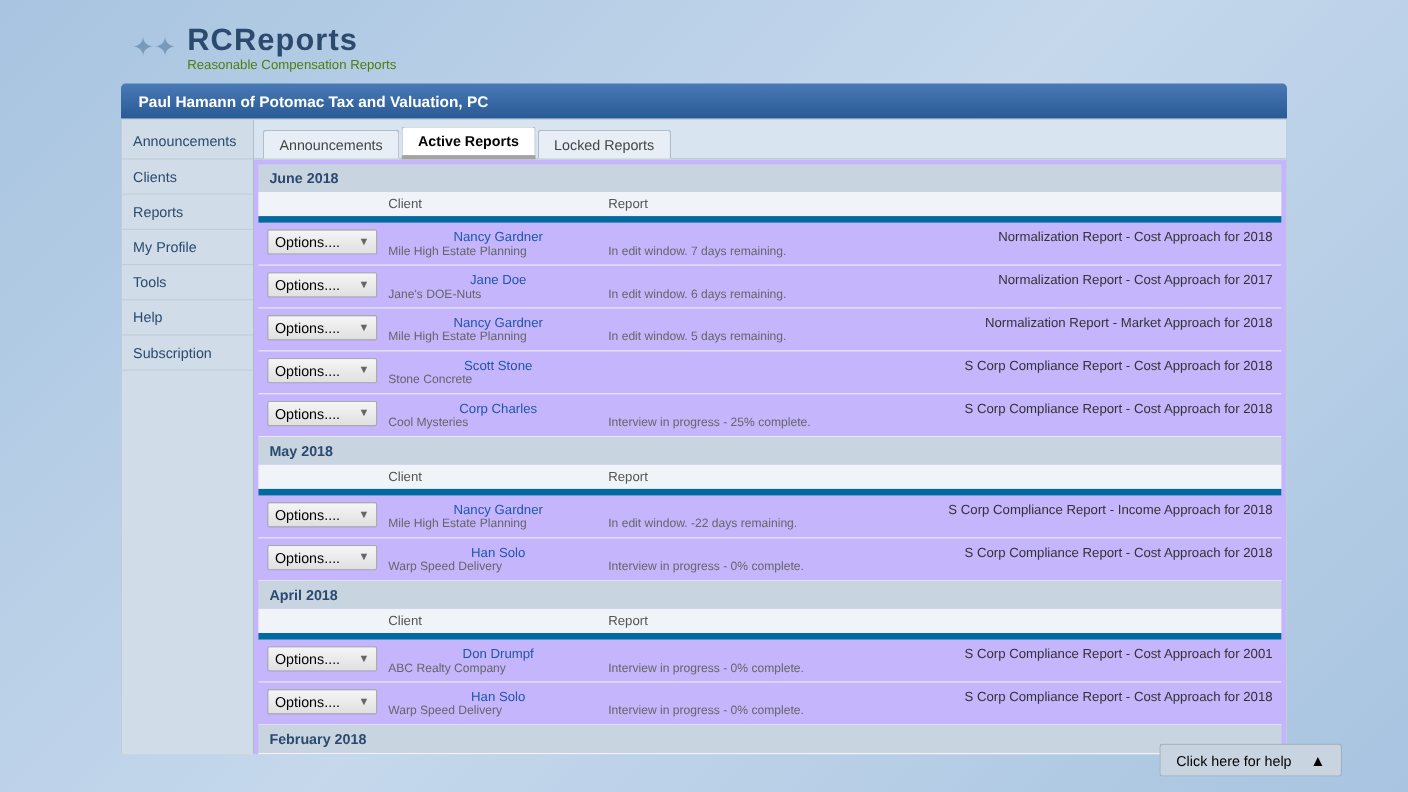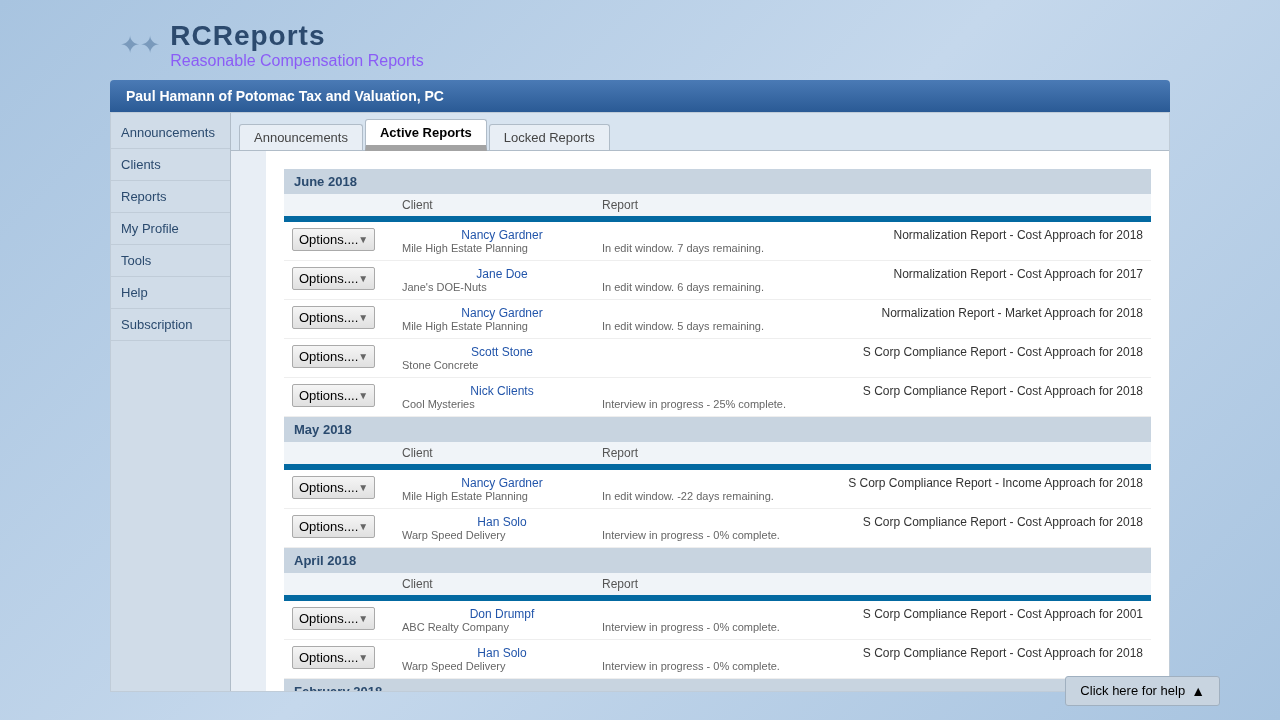--- a/index.html
+++ b/index.html
@@ -4,73 +4,73 @@
   <style>
     * { box-sizing: border-box; margin: 0; padding: 0; font-family: Arial, sans-serif; font-size: 13px; }
     body { background: linear-gradient(135deg, #a8c4e0 0%, #c5d8ec 50%, #a8c4e0 100%); min-height: 720px; }
 
     .app-container { width: 1060px; margin: 0 auto; padding-top: 10px; }
 
     
     .header { display: flex; align-items: center; padding: 10px 0 10px 10px; }
     .logo-area { display: flex; align-items: center; gap: 10px; }
     .logo-title { font-size: 28px; color: #2c4a6e; font-weight: bold; letter-spacing: 1px; }
-    .logo-subtitle { font-size: 16px; color: #8b5cf6; }
+    .logo-subtitle { font-size: 12px; color: #4d7c0f; }
 
     
     .title-bar { background: linear-gradient(to bottom, #4a7ab5, #2a5a95); color: white; padding: 8px 16px; border-radius: 4px 4px 0 0; font-size: 14px; font-weight: bold; }
 
     
     .main-layout { display: flex; background: #e8eef5; border: 1px solid #c0ccd8; }
 
     
     .sidebar { width: 120px; background: #d0dce8; border-right: 1px solid #b0bcc8; padding-top: 4px; flex-shrink: 0; }
     .sidebar-item { padding: 8px 10px; cursor: pointer; color: #2a4a6e; font-size: 13px; border-bottom: 1px solid #c0ccd8; }
 
     
     .content { flex: 1; padding: 0; position: relative; overflow: hidden; }
 
     
     .tabs-bar { display: flex; align-items: flex-end; padding: 6px 8px 0; gap: 2px; background: #d8e4f0; border-bottom: 1px solid #b0bcc8; }
     .tab { padding: 5px 14px; cursor: pointer; border: 1px solid #b0bcc8; border-bottom: none; background: #e8eef5; color: #444; font-size: 13px; border-radius: 3px 3px 0 0; }
-    .tab.active { background: white; color: #000; font-weight: bold; border-bottom: 6px solid #a3a3a3; margin-bottom: -1px; }
-
-    
-    .reports-area { background: #ffffff; padding: 18px; overflow-y: auto; max-height: 540px; position: relative; margin-left: 35px; }
+    .tab.active { background: white; color: #000; font-weight: bold; border-bottom: 4px solid #a3a3a3; margin-bottom: -1px; }
+
+    
+    .reports-area { background: #c4b5fd; padding: 4px; overflow-y: auto; max-height: 540px; position: relative; }
 
     
     .section-header { background: #c8d4e0; padding: 5px 10px; font-weight: bold; font-size: 13px; color: #2a4a6e; }
 
     
     .table-header { display: flex; padding: 4px 8px; background: #f0f4f8; border-bottom: 6px solid #0369a1; }
     .col-options { width: 110px; flex-shrink: 0; }
     .col-client { width: 200px; flex-shrink: 0; color: #555; font-weight: normal; font-size: 12px; }
     .col-report { flex: 1; color: #555; font-weight: normal; font-size: 12px; }
 
     
     .report-row { display: flex; align-items: flex-start; padding: 6px 8px; border-bottom: 1px solid #eee; }
 
-    .options-btn { display: flex; align-items: center; border: 1px solid #aaa; background: linear-gradient(to bottom, #f5f5f5, #e0e0e0); padding: 3px 6px; cursor: pointer; font-size: 12px; width: 83px; justify-content: space-between; border-radius: 2px; }
+    .options-btn { display: flex; align-items: center; border: 1px solid #aaa; background: linear-gradient(to bottom, #f5f5f5, #e0e0e0); padding: 3px 6px; cursor: pointer; font-size: 12px; width: 100px; justify-content: space-between; border-radius: 2px; }
     .options-btn .arrow { font-size: 10px; color: #666; }
 
     .client-info { width: 200px; flex-shrink: 0; }
     .client-name { color: #2255aa; cursor: pointer; font-size: 12px; text-align: center; }
     .client-company { font-size: 11px; color: #666; }
 
     .report-info { flex: 1; }
     .report-title { font-size: 12px; color: #333; text-align: right; }
     .report-status { font-size: 11px; color: #666; }
 
     
     .reports-area::-webkit-scrollbar { width: 8px; }
     .reports-area::-webkit-scrollbar-track { background: #e0e8f0; }
     .reports-area::-webkit-scrollbar-thumb { background: #a0b0c0; border-radius: 4px; }
 
     
-    .help-btn { position: fixed; bottom: 14px; right: 60px; background: #c8d4e0; border: 1px solid #a0b0c0; padding: 6px 14px; cursor: pointer; font-size: 12px; display: flex; gap: 6px; border-radius: 3px; }
+    .help-btn { position: fixed; bottom: 14px; right: 60px; background: #c8d4e0; border: 1px solid #a0b0c0; padding: 6px 14px; cursor: pointer; font-size: 12px; display: flex; align-items: center; gap: 17px; border-radius: 3px; }
     .help-btn .up-arrow { font-size: 14px; }
 
     .logo-star { color: #7a9abc; font-size: 24px; }
   </style>
 </head>
 <body>
 
 <div class="app-container">
 
   <div class="header">
@@ -178,21 +178,21 @@
       </div>
     </div>
           <div class="report-row">
       <div class="col-options">
         <button class="options-btn">
           <span>Options....</span>
           <span class="arrow">▼</span>
         </button>
       </div>
       <div class="client-info col-client">
-        <div class="client-name">Nick Clients</div>
+        <div class="client-name">Corp Charles</div>
         <div class="client-company">Cool Mysteries</div>
       </div>
       <div class="report-info col-report">
         <div class="report-title">S Corp Compliance Report - Cost Approach for 2018</div>
         <div class="report-status">Interview in progress - 25% complete.</div>
       </div>
     </div>
           <div class="section-header">May 2018</div>
           <div class="table-header">
     <div class="col-options"></div>

